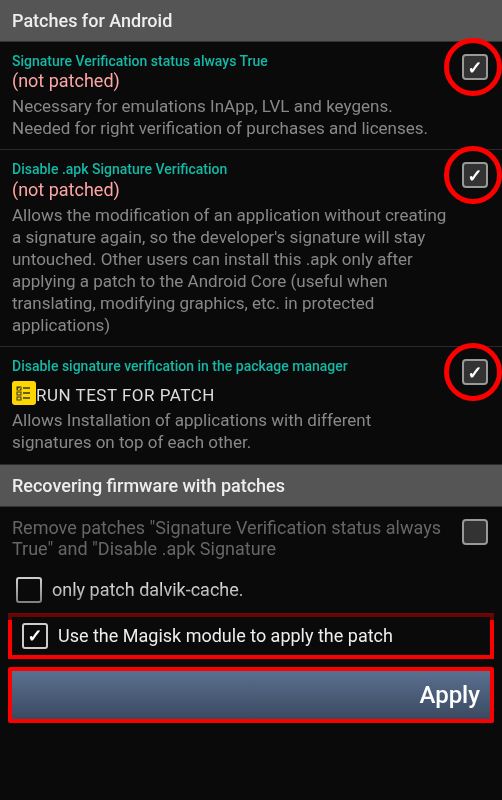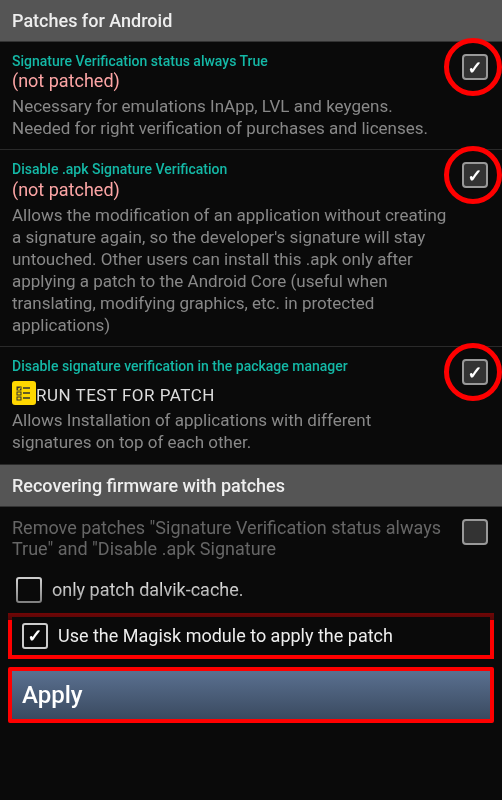--- a/index.html
+++ b/index.html
@@ -141,21 +141,21 @@
       font-size: 18px;
     }
     .red-box {
       border: 4px solid #ff0000;
       margin: 2px 8px;
       text-align: center;
     }
     .apply-btn {
       margin: 8px;
       padding: 10px;
-      text-align: left;
+      text-align: right;
       background: linear-gradient(180deg, #5a7090 0%, #3a4a60 100%);
       color: #fff;
       font-size: 24px;
       font-weight: 500;
       border: 4px solid #ff0000;
       border-radius: 2px;
     }
     .fade-overlay {
       position: absolute;
       left: 0; right: 0;

